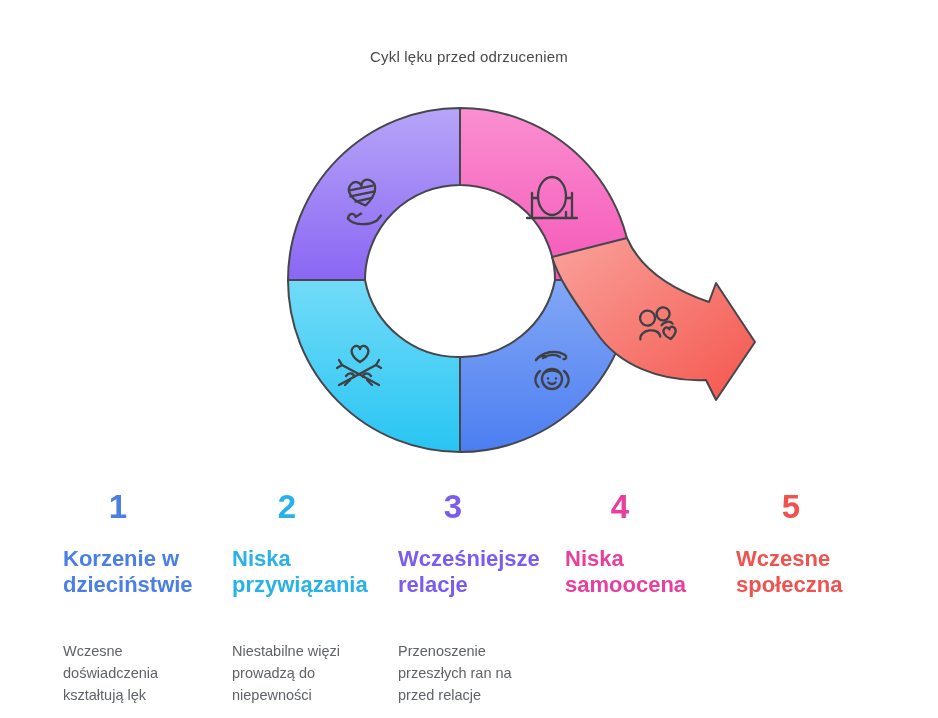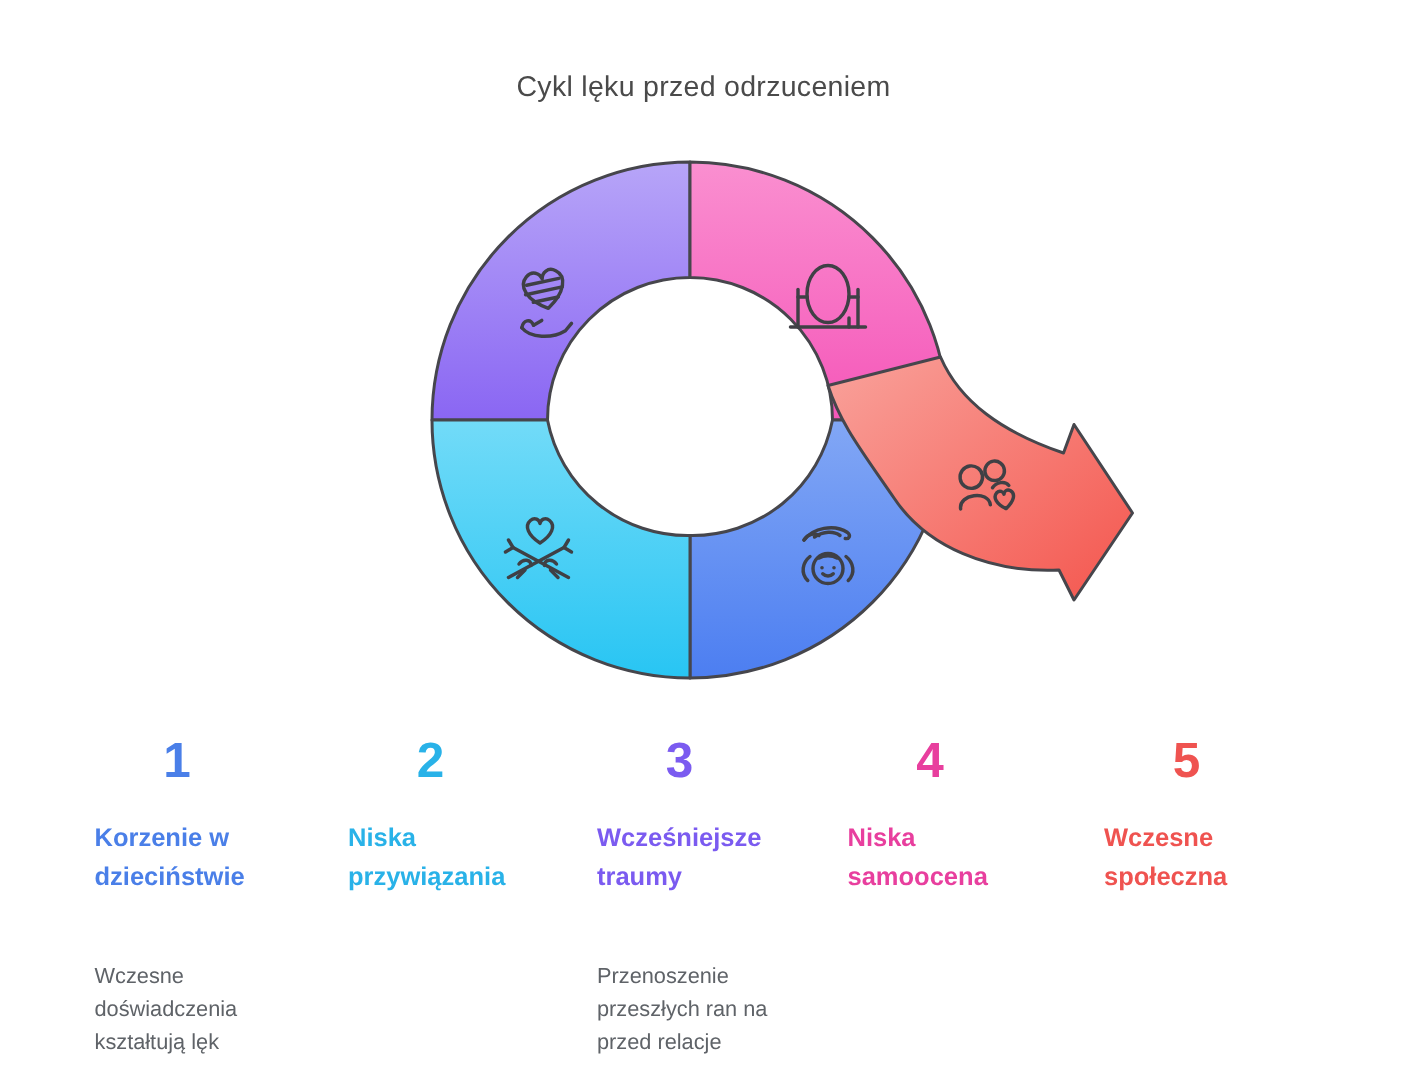--- a/index.html
+++ b/index.html
@@ -2,30 +2,30 @@
 <html><head>
 <meta charset="utf-8">
 <style>
   html,body{margin:0;padding:0;background:#ffffff;}
   .canvas{
     position:relative;width:938px;height:718px;background:#ffffff;overflow:hidden;
     font-family:"Liberation Sans", sans-serif;
   }
   .diagram-title{
     position:absolute;left:0;top:48px;width:938px;text-align:center;
-    font-size:19px;font-weight:500;color:#4a4a4a;letter-spacing:.2px;
+    font-size:15px;font-weight:500;color:#4a4a4a;letter-spacing:.2px;
   }
   .cycle-svg{position:absolute;left:0;top:0;width:938px;height:520px;}
   .seg{stroke-width:2;stroke-linejoin:round;}
   .ic{fill:none;stroke-width:2.3;stroke-linecap:round;stroke-linejoin:round;}
   .ic .dot{stroke:none;}
   .steps-row{position:absolute;left:0;top:0;width:938px;height:718px;pointer-events:none;}
   .step-col{position:absolute;top:488px;width:168px;}
   .step-number{width:110px;text-align:center;font-size:33px;font-weight:700;line-height:38px;margin:0 0 20px 0;}
-  .step-title{font-size:17px;font-weight:700;line-height:26px;margin:0 0 8px 0;white-space:pre-line;}
+  .step-title{font-size:22px;font-weight:700;line-height:26px;margin:0 0 8px 0;white-space:pre-line;}
   .step-desc{font-size:14.5px;font-weight:400;line-height:22px;color:#5f6368;white-space:pre-line;margin-top:42px;}
   .c1{left:63px;} .c2{left:232px;} .c3{left:398px;} .c4{left:565px;} .c5{left:736px;}
 </style>
 </head>
 <body>
 
 <div class="canvas">
 
   <div class="diagram-title">Cykl lęku przed odrzuceniem</div>
 
@@ -123,25 +123,28 @@
       <div class="step-title" style="color: rgb(74, 127, 232);">Korzenie w
 dzieciństwie</div>
       <div class="step-desc">Wczesne
 doświadczenia
 kształtują lęk</div>
     </div>
     <div class="step-col c2">
       <div class="step-number" style="color: rgb(41, 178, 232);">2</div>
       <div class="step-title" style="color: rgb(41, 178, 232);">Niska
 przywiązania</div>
+      <div class="step-desc">Niestabilne więzi
+prowadzą do
+niepewności</div>
     </div>
     <div class="step-col c3">
       <div class="step-number" style="color: rgb(123, 91, 240);">3</div>
       <div class="step-title" style="color: rgb(123, 91, 240);">Wcześniejsze
-traumy</div>
+relacje</div>
       <div class="step-desc">Przenoszenie
 przeszłych ran na
 przed relacje</div>
     </div>
     <div class="step-col c4">
       <div class="step-number" style="color: rgb(232, 63, 158);">4</div>
       <div class="step-title" style="color: rgb(232, 63, 158);">Niska
 samoocena</div>
     </div>
     <div class="step-col c5">

